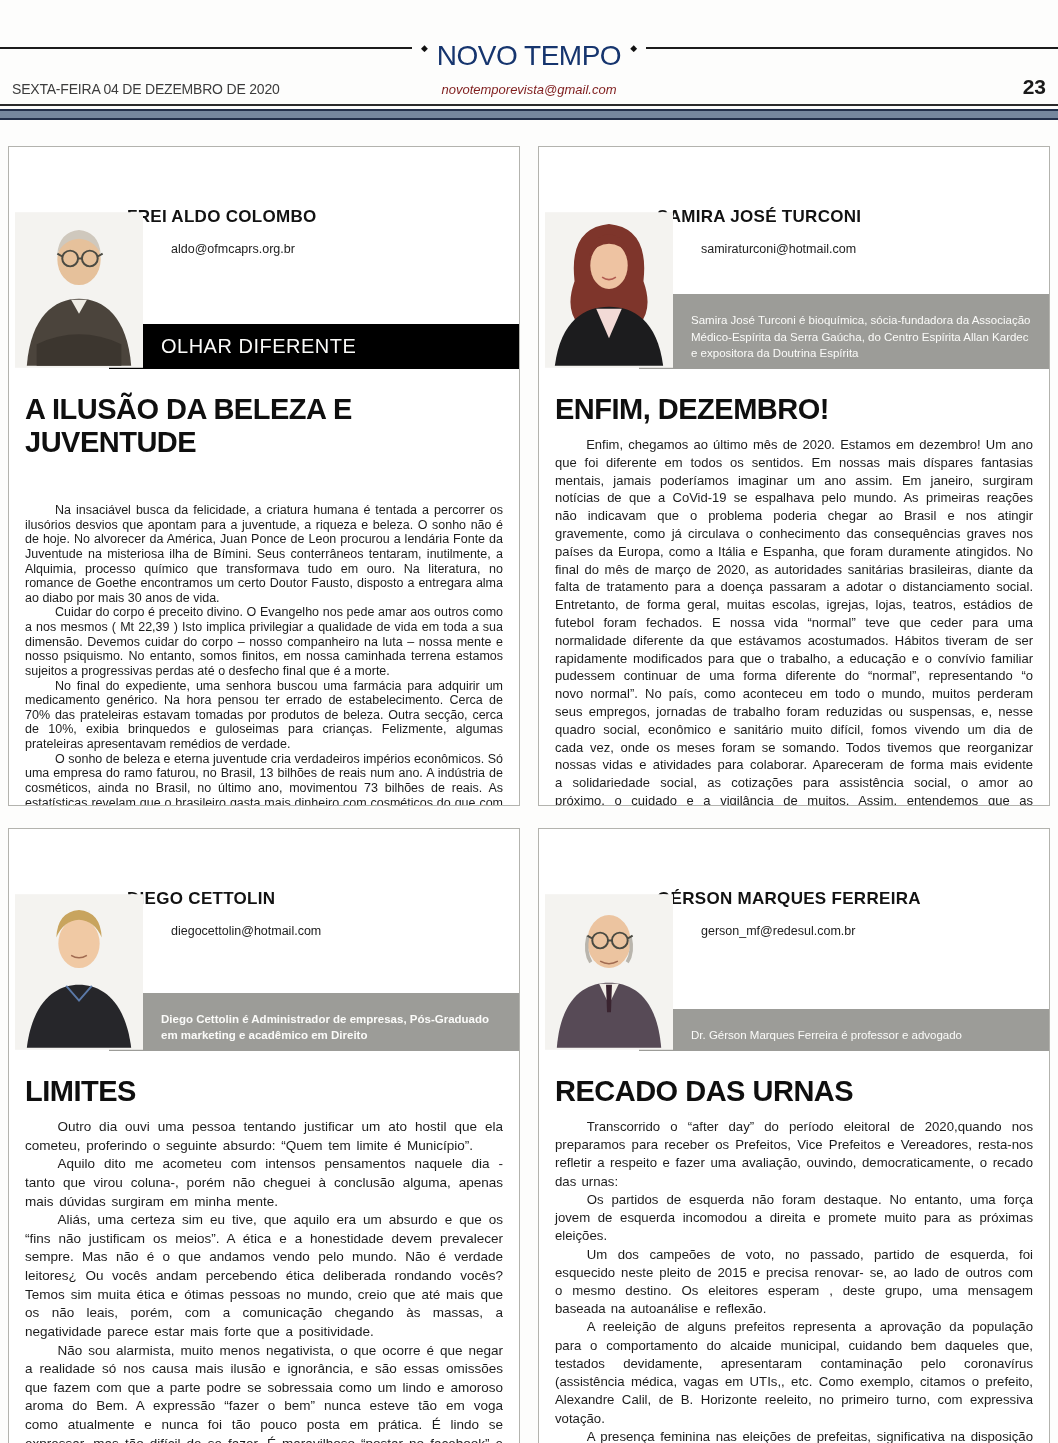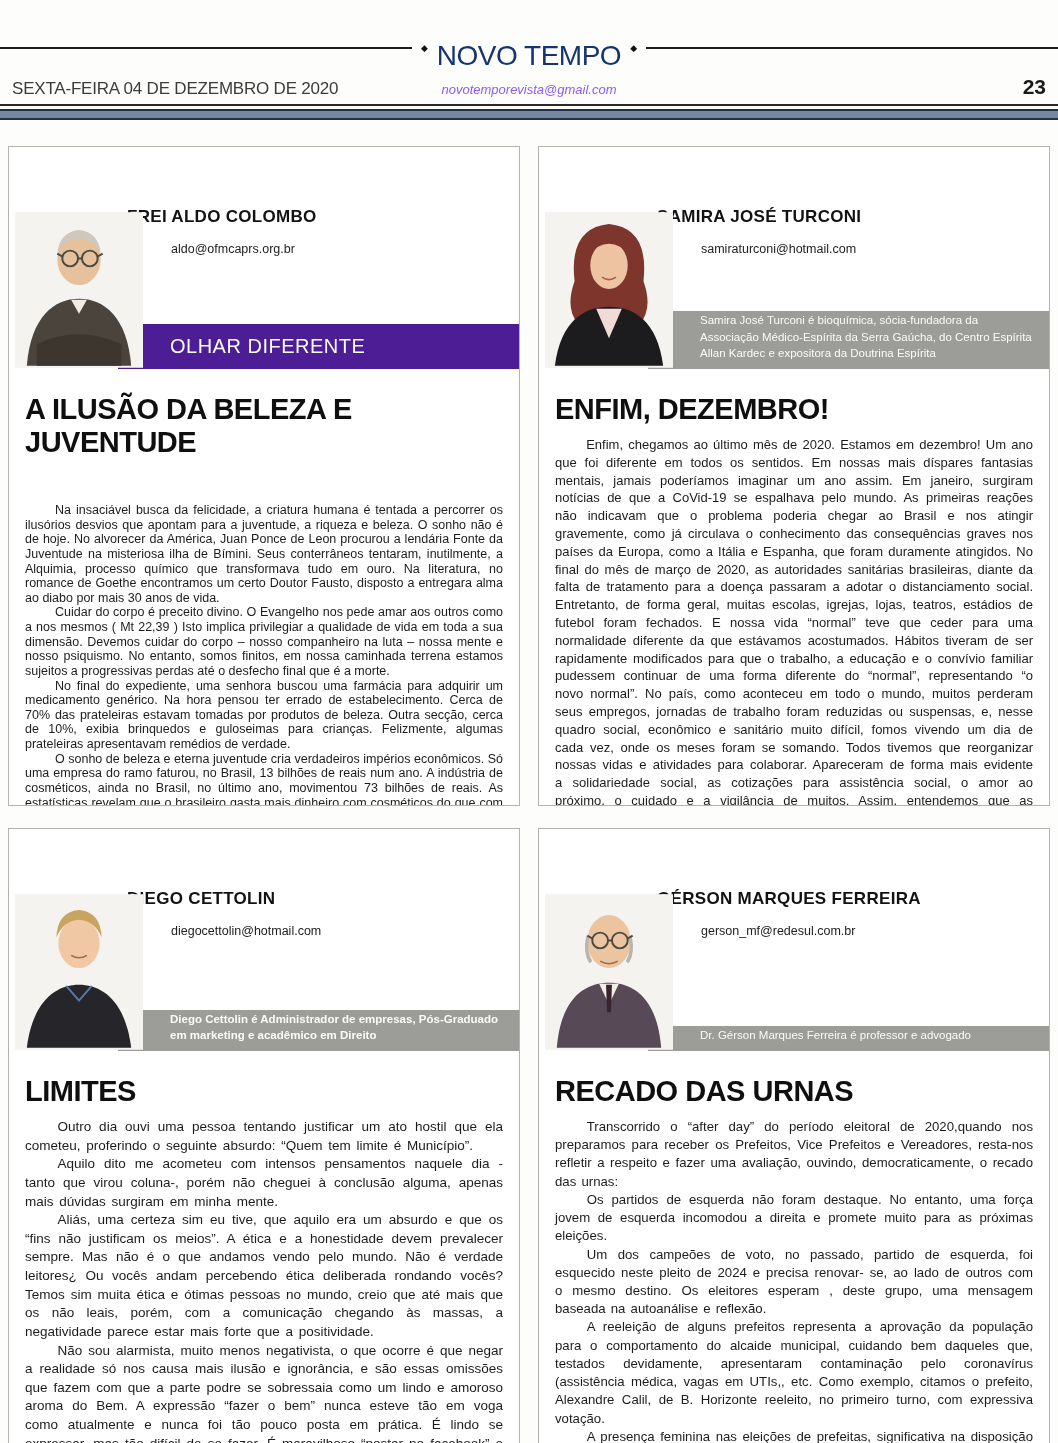--- a/index.html
+++ b/index.html
@@ -4,35 +4,35 @@
 <style>
   html,body{margin:0;padding:0;background:#fdfdfc;}
   .page{width:1058px;height:1443px;overflow:hidden;position:relative;background:#fdfdfc;
         font-family:"Liberation Sans",sans-serif;color:#1c1c1c;}
   
   .masthead-row{display:flex;align-items:center;gap:9px;margin:24px 0 0 0;}
   .mast-rule{flex:1;height:2px;background:#1c1c1c;}
   .mast-bullet{font-size:9px;color:#111;line-height:1;}
   .mast-title{font-size:28px;font-weight:normal;letter-spacing:-0.5px;margin-top:16px;}
   .meta-row{display:flex;align-items:baseline;padding:3px 12px 5px 12px;}
-  .issue-date{flex:1;font-size:17px;color:#3c3c3c;letter-spacing:-0.2px;}
-  .contact-email{flex:1;text-align:center;font-style:italic;font-size:13px;color:#8b5cf6;}
+  .issue-date{flex:1;font-size:14px;color:#3c3c3c;letter-spacing:-0.2px;}
+  .contact-email{flex:1;text-align:center;font-style:italic;font-size:13px;color:#7f1d1d;}
   .page-number{flex:1;text-align:right;font-size:21px;font-weight:bold;color:#1a1a1a;}
   .thin-rule{height:2px;background:#2a2a2a;}
   .thick-band{height:7px;margin-top:3px;border-top:2px solid #23304a;border-bottom:2px solid #23304a;}
   
   .cards{display:grid;grid-template-columns:1fr 1fr;gap:22px 18px;margin:26px 8px 0 8px;}
   .card{position:relative;border:1px solid #b3b3ae;background:#fff;height:658px;overflow:hidden;}
   .card-header{position:relative;height:168px;}
   .photo{position:absolute;left:6px;top:4px;width:128px;height:158px;z-index:2;}
   .photo svg{width:100%;height:100%;display:block;}
   .author-name{margin:60px 0 0 118px;font-size:17px;font-weight:bold;letter-spacing:0.3px;color:#121212;}
   .author-email{margin:15px 0 0 162px;font-size:12.5px;color:#222;}
-  .banner{position:absolute;left:109px;right:0;bottom:6px;z-index:1;color:#fbfbf9;
-          display:flex;flex-direction:column;justify-content:center;padding:1px 12px 7px 52px;}
+  .banner{position:absolute;left:100px;right:0;bottom:6px;z-index:1;color:#fbfbf9;
+          display:flex;flex-direction:column;justify-content:center;padding:18px 12px 7px 52px;}
   .banner.section{font-size:20px;letter-spacing:0.5px;padding-top:11px;padding-bottom:11px;}
   .banner.bio{font-size:11.5px;line-height:1.45;}
   
   .article{padding:4px 16px 0 16px;}
   .article-title{font-size:29px;font-weight:bold;color:#0f0f0f;letter-spacing:-0.5px;margin:14px 0 10px 0;}
   .article-body p{margin:0;text-indent:2.4em;text-align:justify;color:#1c1c1c;}
   .card:nth-child(1) .article-body{font-size:12.5px;line-height:1.17;margin-top:44px;}
   .card:nth-child(2) .article-body{font-size:13px;line-height:1.37;word-spacing:1.5px;}
   .card:nth-child(3) .article-body{font-size:13.5px;line-height:1.38;word-spacing:2px;}
   .card:nth-child(4) .article-body{font-size:13.2px;line-height:1.38;word-spacing:1.5px;}
@@ -55,21 +55,21 @@
     <span class="contact-email">novotemporevista@gmail.com</span>
     <span class="page-number">23</span>
   </div>
 
   <div class="thin-rule"></div>
   <div class="thick-band" style="background: rgb(118, 135, 157);"></div>
 
   <div class="cards">
     <div class="card">
       <div class="card-header">
-        <div class="banner section" style="background: #4c1d95;">OLHAR DIFERENTE</div>
+        <div class="banner section" style="background: #000000;">OLHAR DIFERENTE</div>
         <div class="photo">
             <svg viewBox="0 0 130 158" xmlns="http://www.w3.org/2000/svg">
               <rect width="130" height="158" fill="#f4f3f0"></rect>
               <ellipse cx="65" cy="48" rx="22" ry="26" fill="#e6c19b"></ellipse>
               <path d="M43,42 Q45,20 65,18 Q85,20 87,42 Q80,28 65,27 Q50,28 43,42 Z" fill="#cfc8bd"></path>
               <g stroke="#4a4a42" fill="none" stroke-width="2">
                 <circle cx="56" cy="47" r="8"></circle>
                 <circle cx="76" cy="47" r="8"></circle>
                 <line x1="64" y1="47" x2="68" y2="47"></line>
                 <line x1="48" y1="45" x2="43" y2="42"></line>
@@ -170,21 +170,21 @@
             </svg>
           </div>
         <div class="author-name">GÉRSON MARQUES FERREIRA</div>
         <div class="author-email">gerson_mf@redesul.com.br</div>
       </div>
       <div class="article">
         <div class="article-title">RECADO DAS URNAS</div>
         <div class="article-body">
             <p>Transcorrido o “after day” do período eleitoral de 2020,quando nos preparamos para receber os Prefeitos, Vice Prefeitos e Vereadores, resta-nos refletir a respeito e fazer uma avaliação, ouvindo, democraticamente, o recado das urnas:</p>
             <p>Os partidos de esquerda não foram destaque. No entanto, uma força jovem de esquerda incomodou a direita e promete muito para as próximas eleições.</p>
-            <p>Um dos campeões de voto, no passado, partido de esquerda, foi esquecido neste pleito de 2024 e precisa renovar- se, ao lado de outros com  o mesmo destino. Os eleitores esperam , deste grupo, uma  mensagem baseada na autoanálise e reflexão.</p>
+            <p>Um dos campeões de voto, no passado, partido de esquerda, foi esquecido neste pleito de 2015 e precisa renovar- se, ao lado de outros com  o mesmo destino. Os eleitores esperam , deste grupo, uma  mensagem baseada na autoanálise e reflexão.</p>
             <p>A reeleição de alguns prefeitos representa a aprovação da população para o comportamento do alcaide municipal, cuidando bem daqueles que, testados devidamente, apresentaram contaminação pelo coronavírus (assistência médica, vagas em UTIs,, etc. Como exemplo, citamos o prefeito, Alexandre Calil, de B. Horizonte reeleito, no primeiro turno, com expressiva votação.</p>
             <p>A presença feminina nas eleições de prefeitas, significativa na disposição de candidatar-se, ainda foi pouco expressiva nos resultados. Tanto os partidos quanto ose leitores continuam julgando as mulheres como pouco capazes de governar seus municípios.</p>
           </div>
       </div>
     </div>
   </div>
 
 </div>
 
 </body></html>

